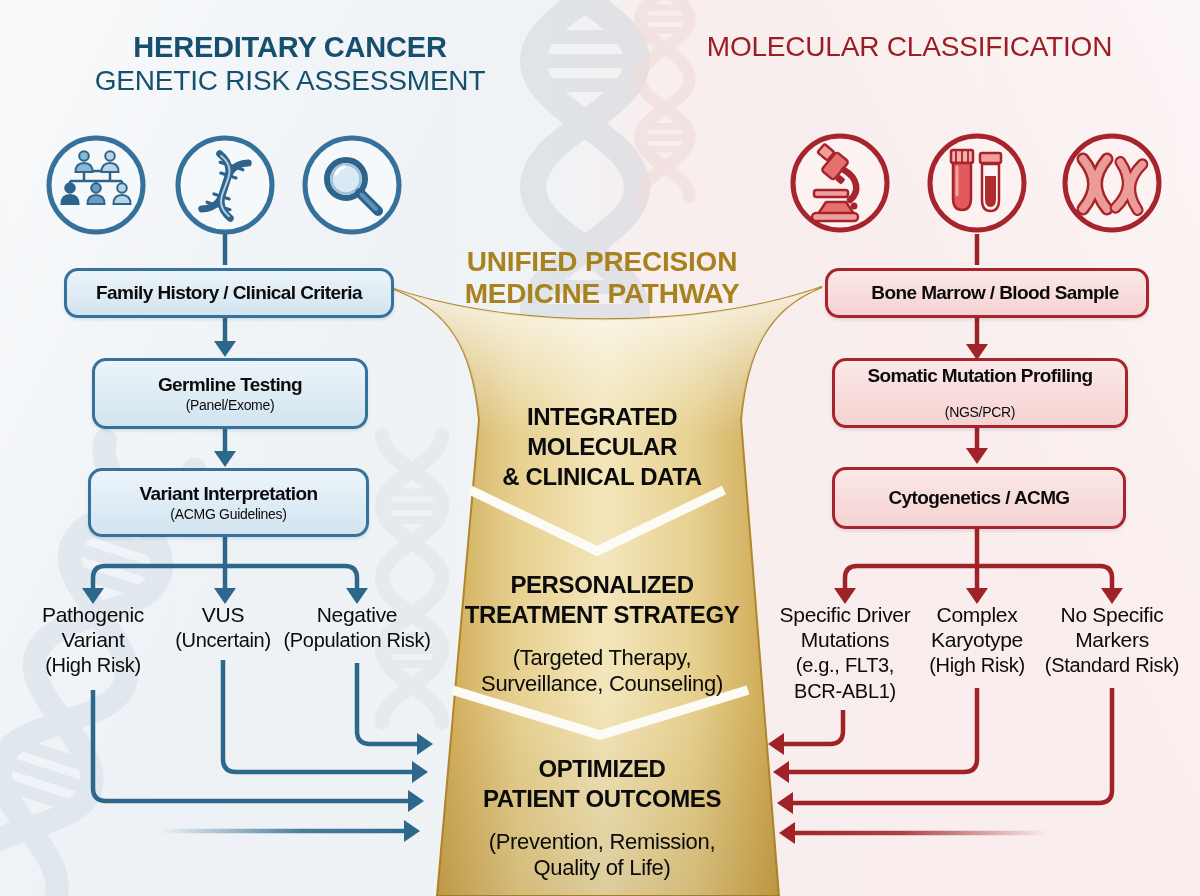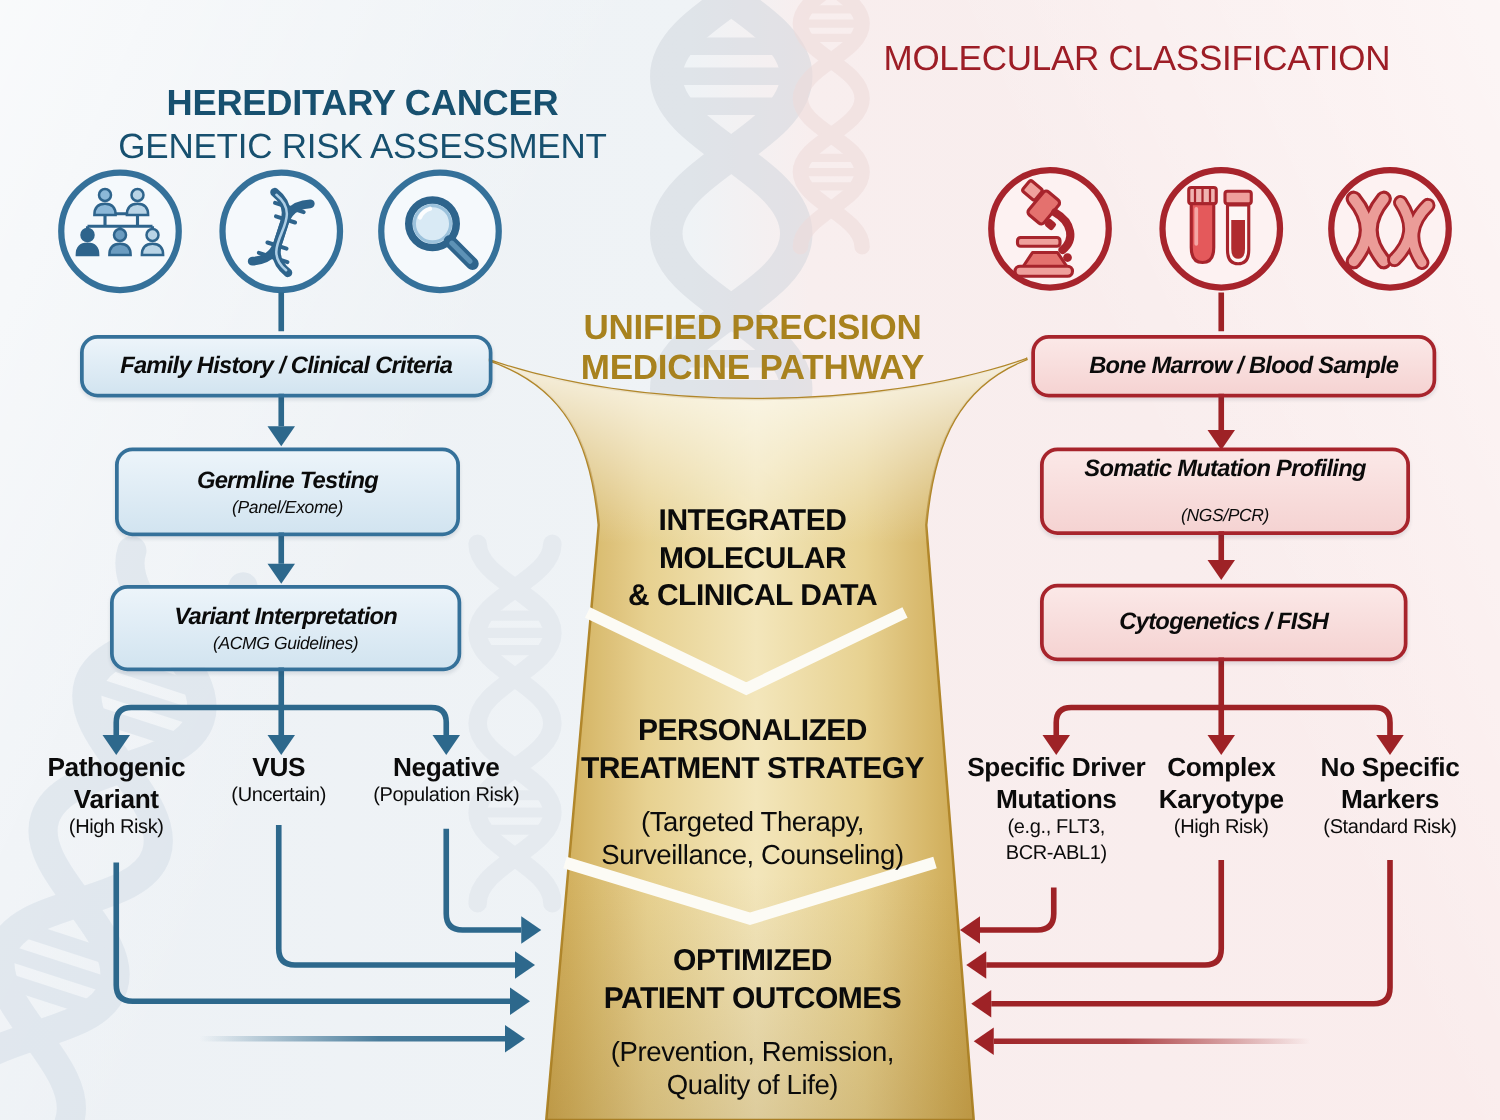--- a/index.html
+++ b/index.html
@@ -17,45 +17,45 @@
     content:'';position:absolute;inset:0;z-index:0;pointer-events:none;
     background:linear-gradient(115deg,rgba(255,255,255,.65) 0%,rgba(255,255,255,0) 32%),
                linear-gradient(245deg,rgba(255,255,255,.5) 0%,rgba(255,255,255,0) 28%);
   }
   #art{position:absolute;left:0;top:0;z-index:1;}
   .txt{position:absolute;z-index:2;text-align:center;}
   .pre{white-space:pre-line;}
 
   
   .panel-title{line-height:1.18;letter-spacing:-0.2px;}
-  .panel-title .t1{font-weight:bold;font-size:29px;margin-top:36px;}
+  .panel-title .t1{font-weight:bold;font-size:29px;}
   .panel-title .t2{font-weight:normal;font-size:28px;}
   #left-title{left:55px;top:30px;width:470px;color:var(--blue-dark);}
   #right-title{left:652px;top:30px;width:515px;color:var(--red-dark);}
   #center-title{left:437px;top:246px;width:330px;color:var(--gold);font-weight:bold;font-size:28px;line-height:1.16;letter-spacing:-0.2px;}
 
   
   .box{position:absolute;z-index:2;border:3px solid;border-radius:14px;
        display:flex;flex-direction:column;align-items:center;justify-content:center;
-       text-align:center;box-shadow:0 2px 3px rgba(40,60,80,.12);font-style:italic;}
+       text-align:center;box-shadow:0 2px 3px rgba(40,60,80,.12);}
   .box .bt{font-weight:bold;font-size:19px;letter-spacing:-0.6px;line-height:1.2;white-space:nowrap;}
   .box .bs{font-size:14px;letter-spacing:-0.3px;line-height:1.2;}
   .box .bs:empty{display:none;}
   .blue-box{border-color:var(--blue-border);background:linear-gradient(180deg,#ecf4fa,#d2e4f0);}
   .red-box{border-color:var(--red-border);background:linear-gradient(180deg,#fbe8e7,#f5d3d2);}
   #lb1{left:64px;top:268px;width:324px;height:44px;}
   #lb2{left:92px;top:358px;width:270px;height:65px;}
   #lb3{left:88px;top:468px;width:275px;height:63px;}
   #rb1{left:825px;top:268px;width:302px;height:44px;padding-left:16px;}
   #rb2{left:832px;top:358px;width:290px;height:64px;gap:16px;}
   #rb3{left:832px;top:467px;width:288px;height:56px;}
 
   
-  .outcome .ot{font-weight:bold;font-size:21px;line-height:1.2;letter-spacing:-0.3px;}
-  .outcome .os{font-size:16px;line-height:1.3;letter-spacing:-0.3px;}
+  .outcome .ot{font-weight:normal;font-size:21px;line-height:1.2;letter-spacing:-0.3px;}
+  .outcome .os{font-size:20px;line-height:1.3;letter-spacing:-0.3px;}
   #lo1{left:10px;top:602px;width:166px;}
   #lo2{left:158px;top:602px;width:130px;}
   #lo3{left:268px;top:602px;width:178px;}
   #ro1{left:760px;top:602px;width:170px;text-align:center;}
   #ro2{left:903px;top:602px;width:148px;}
   #ro3{left:1028px;top:602px;width:168px;}
 
   
   .stage .st{font-weight:bold;font-size:24px;line-height:1.24;letter-spacing:-0.4px;}
   .stage .ss{font-size:22px;line-height:1.22;letter-spacing:-0.3px;margin-top:15px;}
@@ -290,21 +290,21 @@
 
   <div class="box red-box" id="rb1">
     <div class="bt">Bone Marrow / Blood Sample</div>
 
   </div>
   <div class="box red-box" id="rb2">
     <div class="bt">Somatic Mutation Profiling</div>
     <div class="bs">(NGS/PCR)</div>
   </div>
   <div class="box red-box" id="rb3">
-    <div class="bt">Cytogenetics / FISH</div>
+    <div class="bt">Cytogenetics / ACMG</div>
 
   </div>
 
   <div class="txt outcome" id="lo1">
     <div class="ot pre">Pathogenic
 Variant</div>
     <div class="os pre">(High Risk)</div>
   </div>
   <div class="txt outcome" id="lo2">
     <div class="ot pre">VUS</div>

